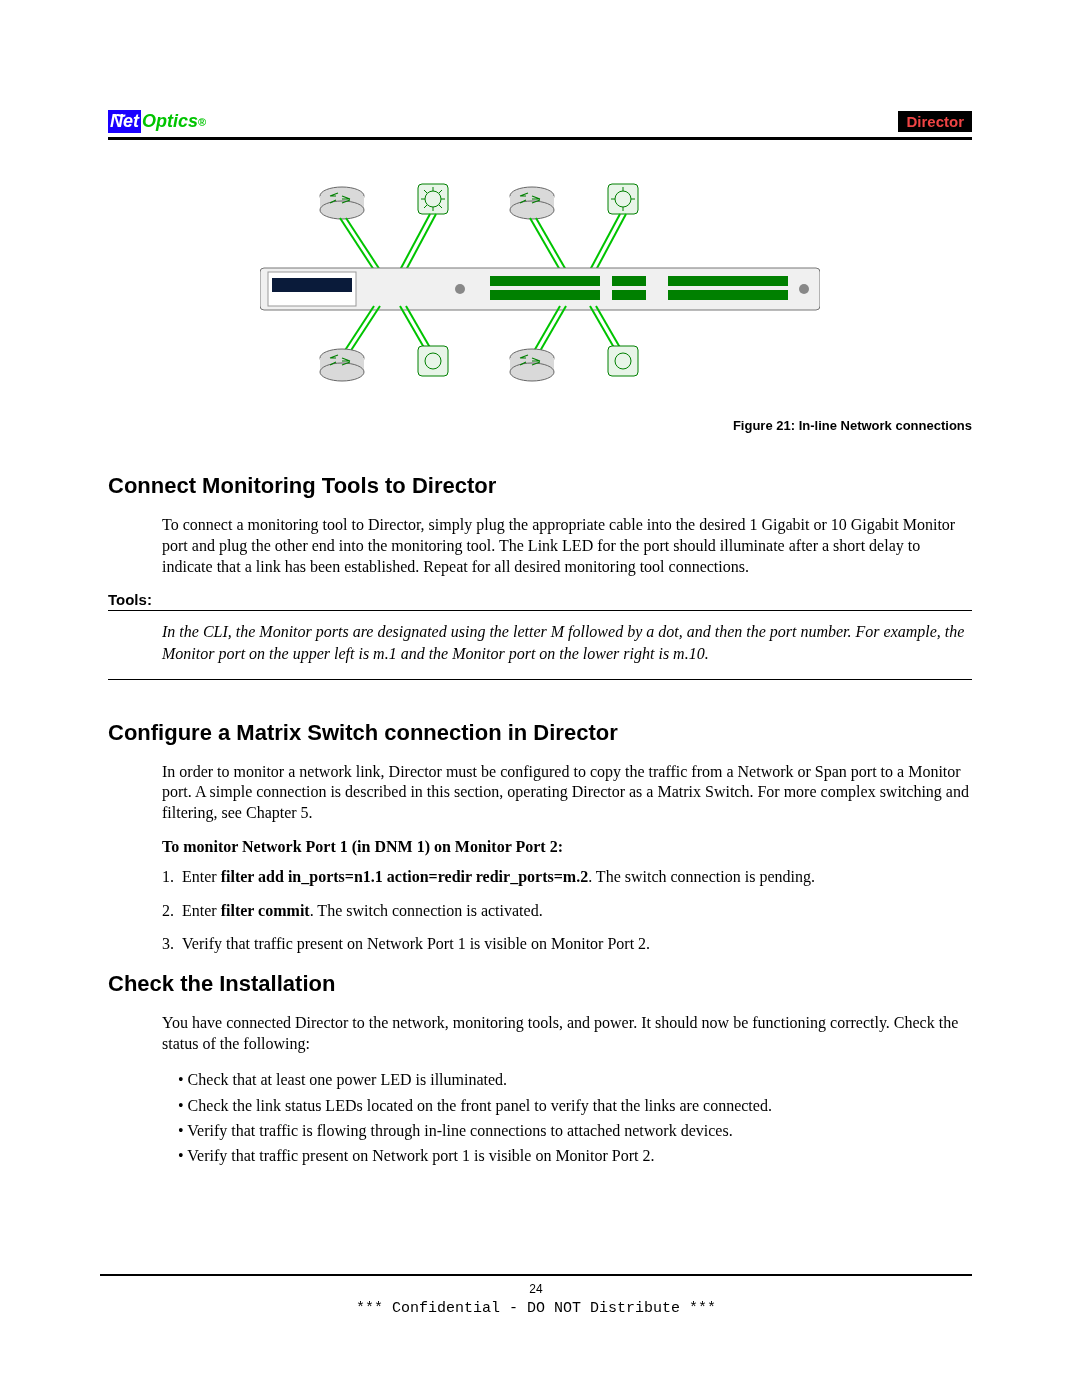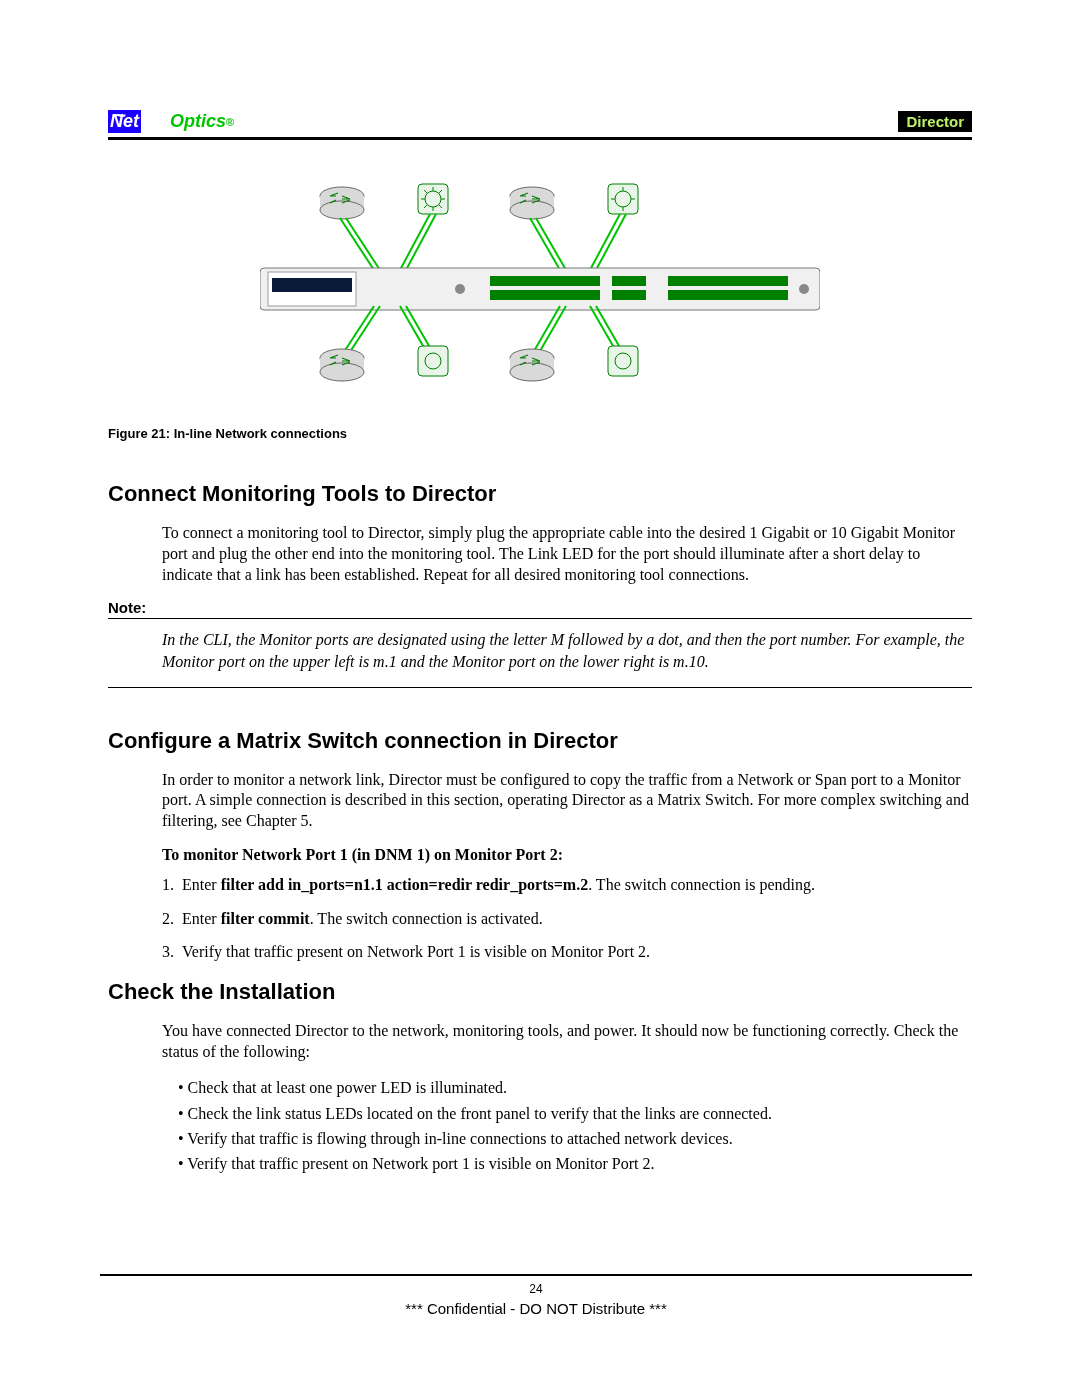--- a/index.html
+++ b/index.html
@@ -41,49 +41,48 @@
     top: -6px;
     left: 6px;
     font-size: 20px;
     color: #fff;
   }
   .logo-optics {
     color: #00c400;
     font-family: Arial, sans-serif;
     font-style: italic;
     font-weight: bold;
-    padding-left: 28px;
   }
   .logo-reg {
     color: #00c400;
     font-size: 11px;
     vertical-align: super;
     font-family: Arial, sans-serif;
   }
   .header-right {
     background: #000;
-    color: #bef264;
+    color: #ef4444;
     font-family: Arial, sans-serif;
     font-weight: bold;
     font-size: 15px;
     padding: 2px 8px;
   }
   .figure-wrap {
     text-align: center;
     margin: 30px 0 10px 0;
   }
   .device-diagram {
     display: inline-block;
   }
   .figure-caption {
     font-family: Arial, sans-serif;
     font-weight: bold;
     font-size: 13px;
-    text-align: left;
-    margin-top: 22px;
+    text-align: right;
+    margin-top: 14px;
     margin-bottom: 40px;
   }
   h2.section {
     font-family: Arial, sans-serif;
     font-weight: bold;
     font-size: 22px;
     margin-bottom: 16px;
   }
   .body-text {
     font-size: 16px;
@@ -144,21 +143,21 @@
     text-align: center;
     border-top: 2px solid #000;
     padding-top: 6px;
   }
   .page-num {
     font-family: Arial, sans-serif;
     font-size: 12px;
     margin-bottom: 4px;
   }
   .confidential {
-    font-family: Liberation Sans, sans-serif;
+    font-family: Liberation Mono, monospace;
     font-size: 15px;
   }
   .bold { font-weight: bold; }
 </style>
 </head>
 <body>
 
 <div class="header-row">
   <div class="logo">
     <span class="logo-box">
@@ -271,21 +270,21 @@
       <circle cx="83" cy="29" r="8" fill="none" stroke="#008000"></circle>
     </g>
   </svg>
 </div>
 <div class="figure-caption">Figure 21: In-line Network connections</div>
 
 <h2 class="section">Connect Monitoring Tools to Director</h2>
 <p class="body-text">To connect a monitoring tool to Director, simply plug the appropriate cable into the desired 1 Gigabit or 10 Gigabit Monitor port and plug the other end into the monitoring tool. The Link LED for the port should illuminate after a short delay to indicate that a link has been established. Repeat for all desired monitoring tool connections.</p>
 
 <div class="note-block">
-  <div class="note-label-row"><span class="note-label">Note:</span></div>
+  <div class="note-label-row"><span class="note-label">Tools:</span></div>
   <p class="note-text">In the CLI, the Monitor ports are designated using the letter M followed by a dot, and then the port number. For example, the Monitor port on the upper left is m.1 and the Monitor port on the lower right is m.10.</p>
   <div class="note-bottom-rule"></div>
 </div>
 
 <h2 class="section">Configure a Matrix Switch connection in Director</h2>
 <p class="body-text">In order to monitor a network link, Director must be configured to copy the traffic from a Network or Span port to  a Monitor port. A simple connection is described in this section, operating Director as a Matrix Switch. For more complex switching and filtering, see Chapter 5.</p>
 <p class="sub-bold">To monitor Network Port 1 (in DNM 1) on Monitor Port 2:</p>
 <ol class="steps">
   <li><span>Enter </span><span class="bold">filter add in_ports=n1.1 action=redir redir_ports=m.2</span><span>. The switch connection is pending.</span></li>
   <li><span>Enter </span><span class="bold">filter commit</span><span>. The switch connection is activated.</span></li>

